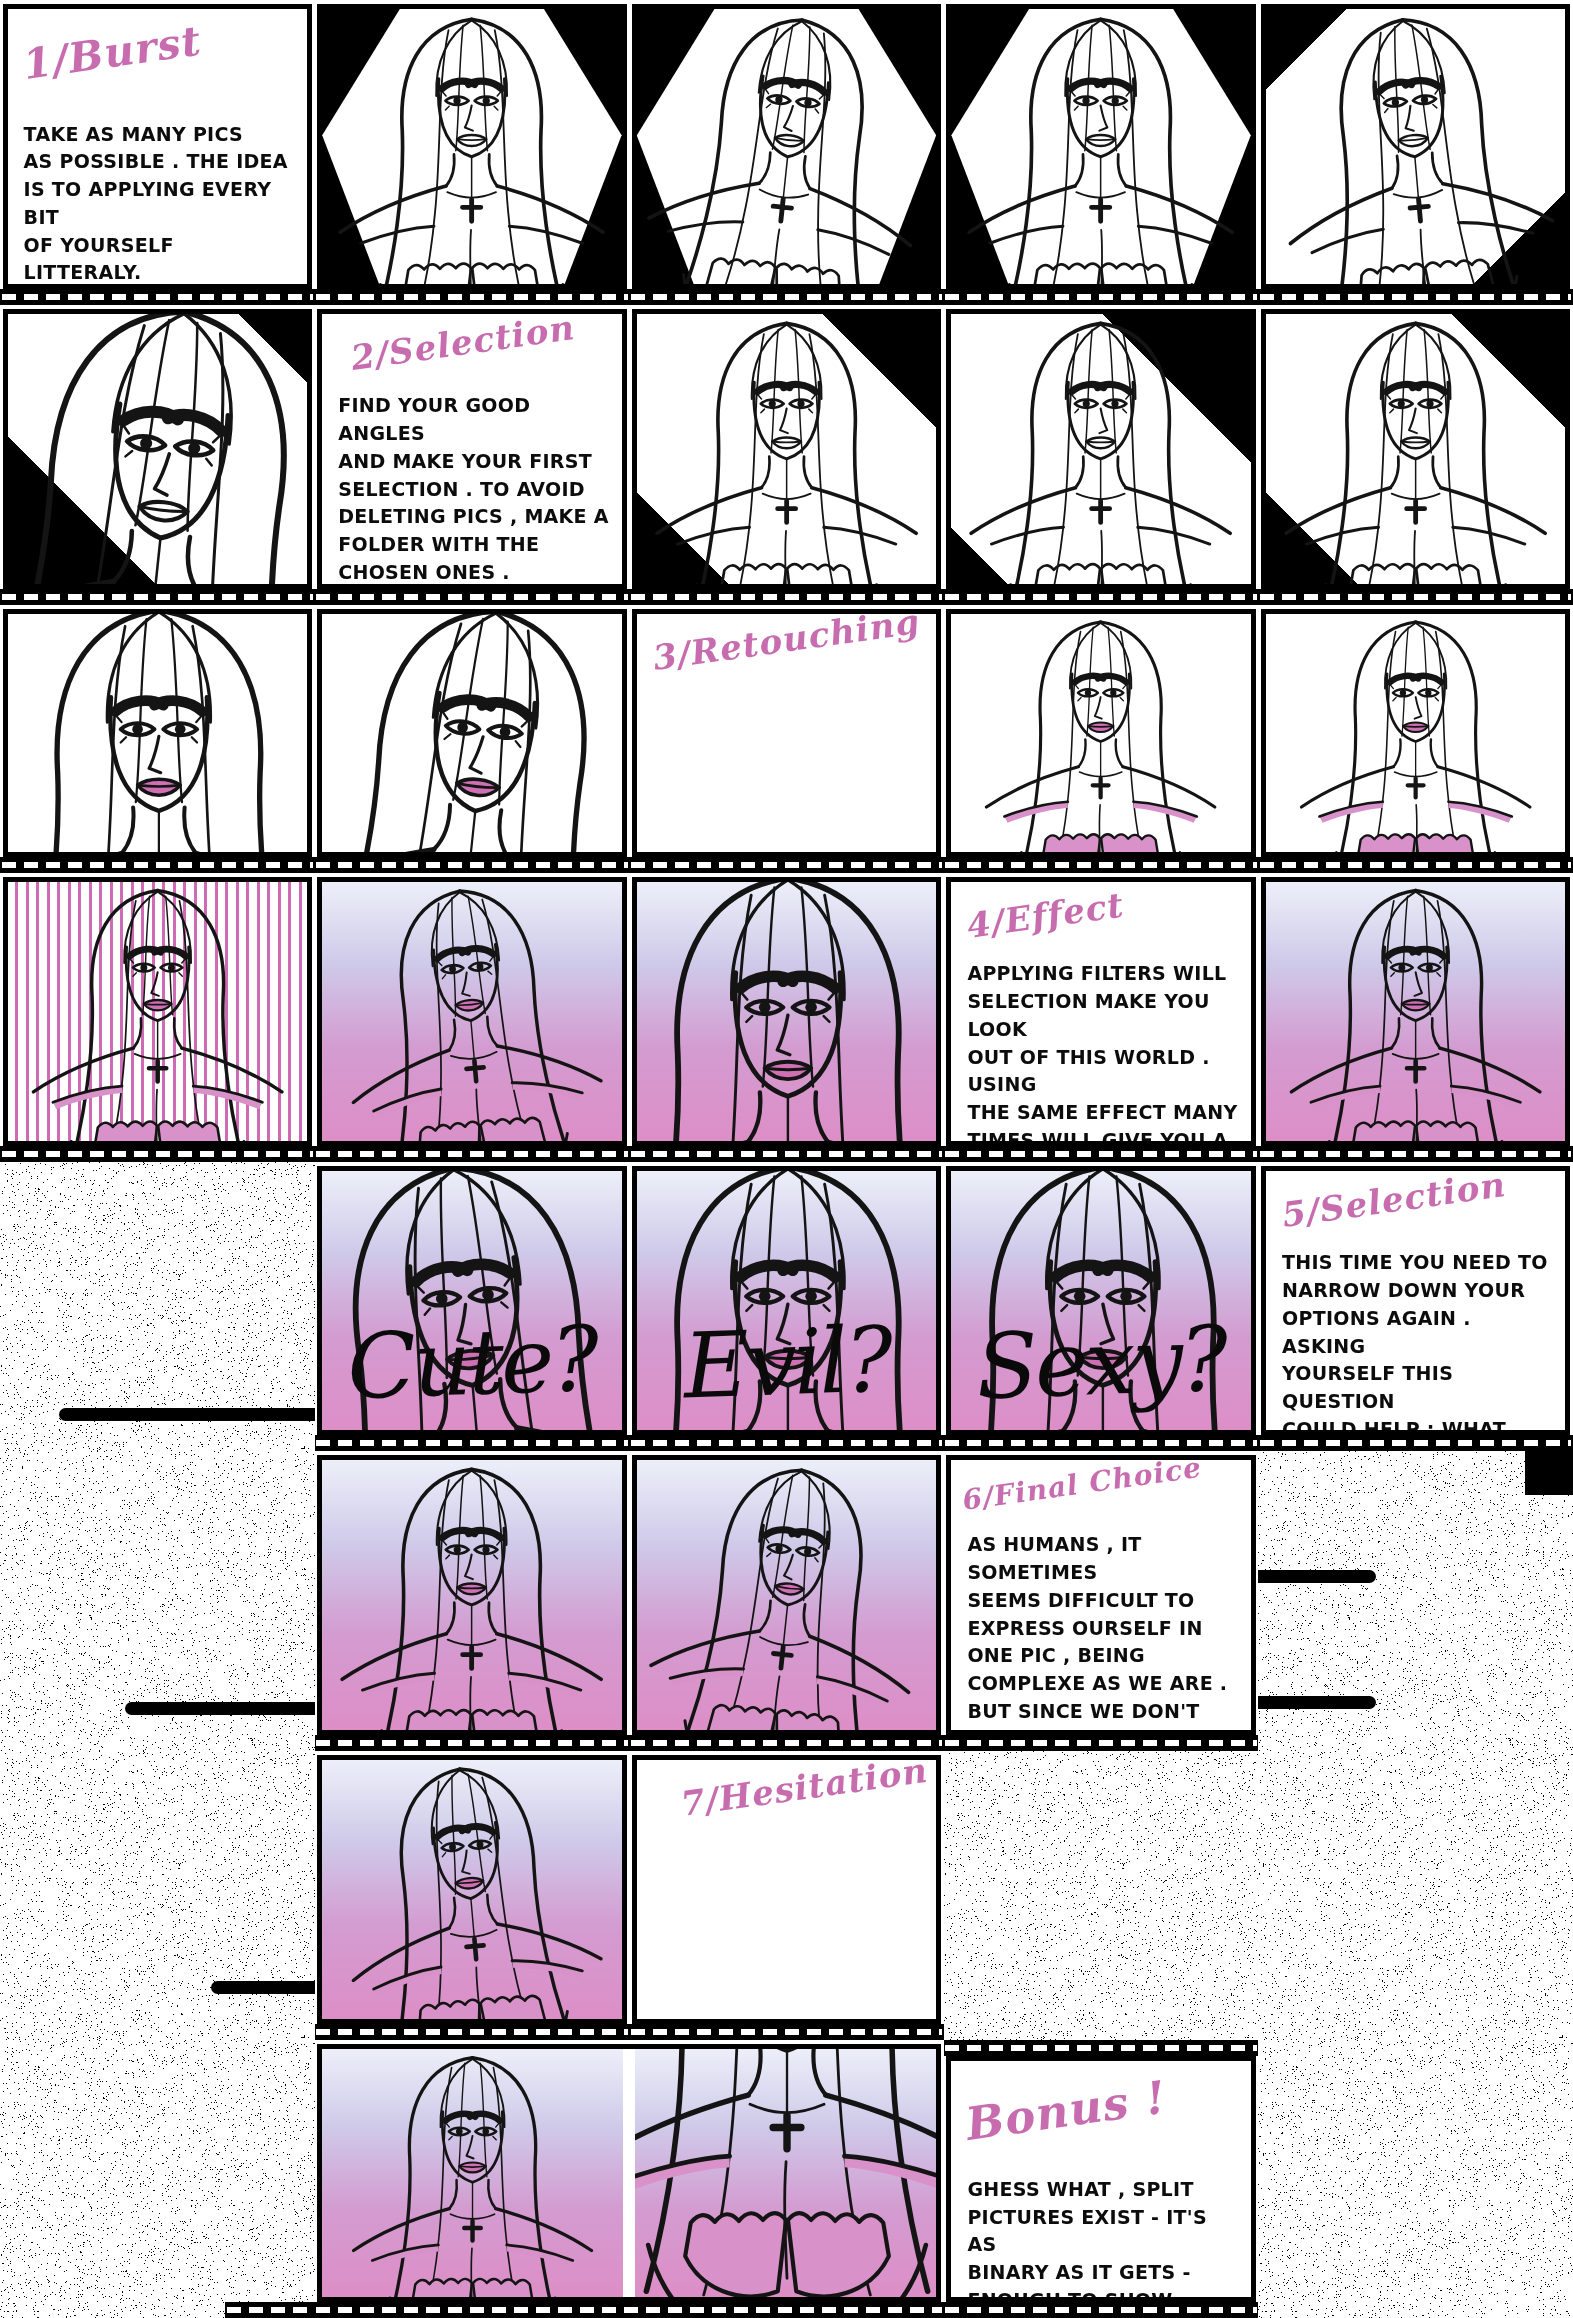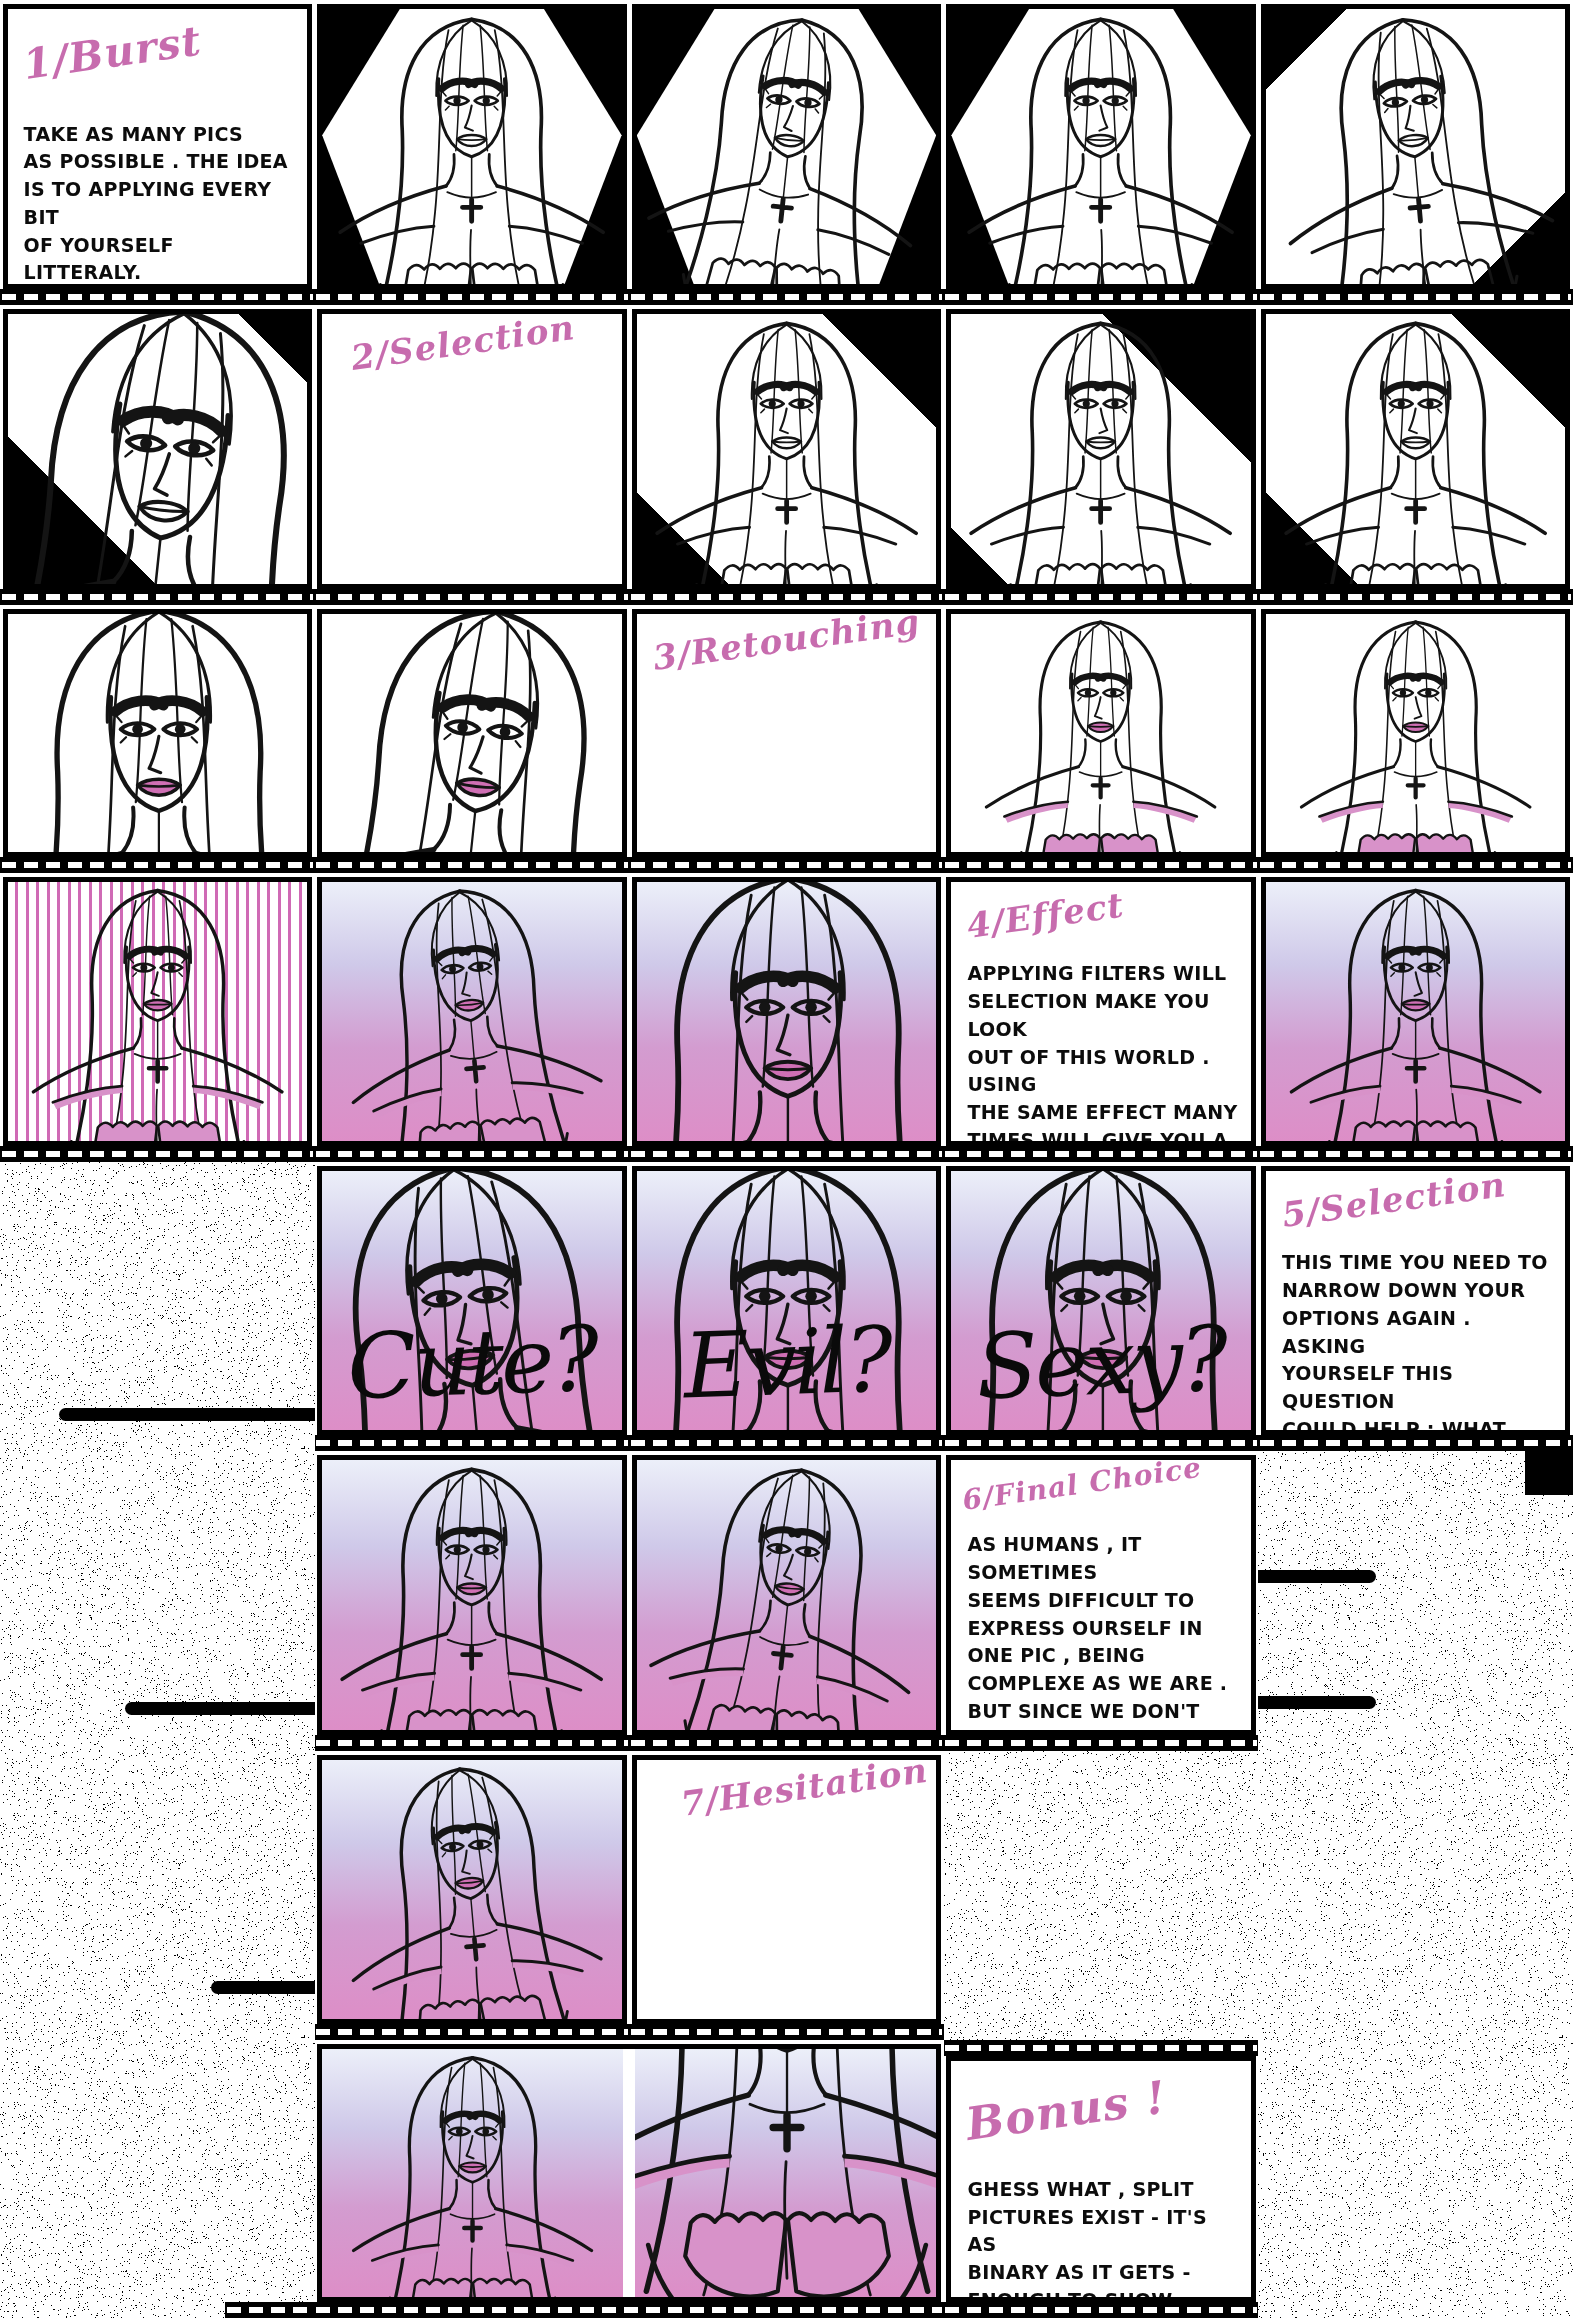--- a/index.html
+++ b/index.html
@@ -180,20 +180,26 @@
     <div class="panel bg-diag3">
       <svg class="fig f-face t plain" viewBox="0 0 600 550">
             <use href="#woman"></use>
           </svg>
     </div>
         <div class="strip"></div>
   </div>
   <div class="cell p-sel2">
     <div class="panel">
       <div class="title">2/Selection</div>
+      <div class="tbody">FIND YOUR GOOD ANGLES
+AND MAKE YOUR FIRST
+SELECTION . TO AVOID
+DELETING PICS , MAKE A
+FOLDER WITH THE
+CHOSEN ONES .</div>
     </div>
         <div class="strip"></div>
   </div>
   <div class="cell">
     <div class="panel bg-diag1">
       <svg class="fig f-bust plain" viewBox="0 0 600 550">
             <use href="#woman"></use>
           </svg>
     </div>
         <div class="strip"></div>

